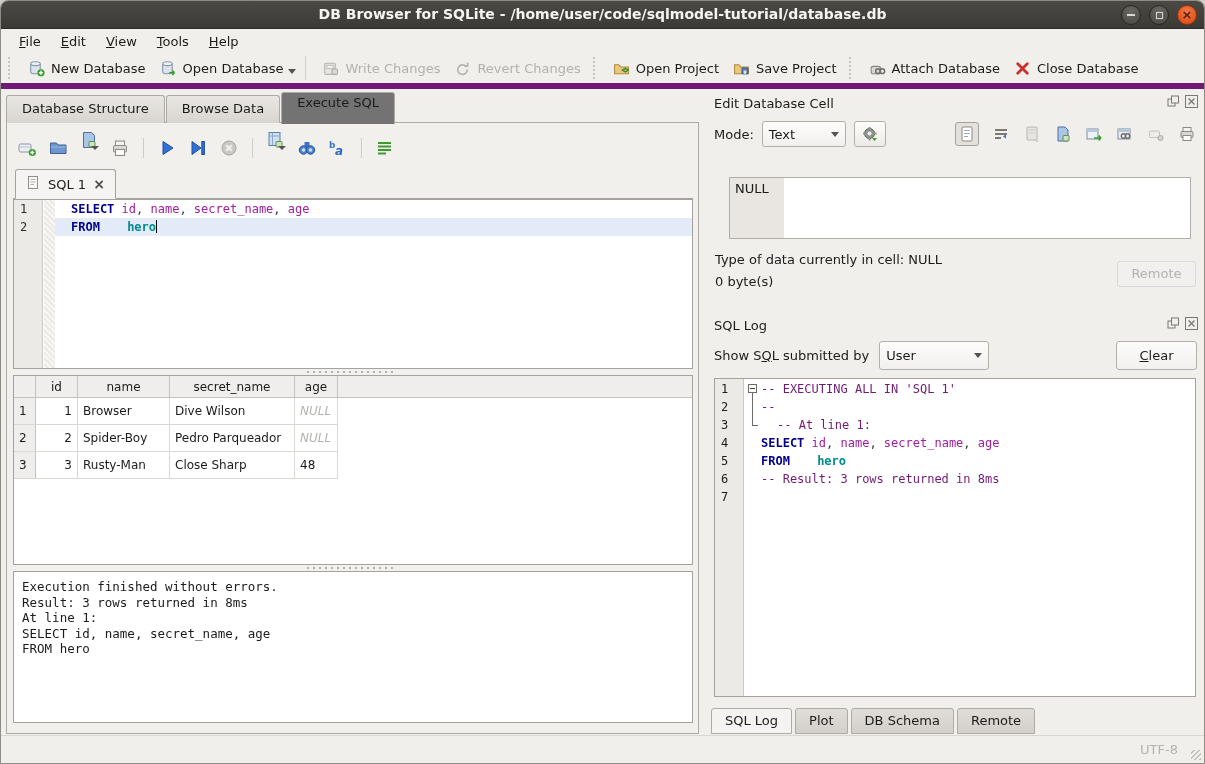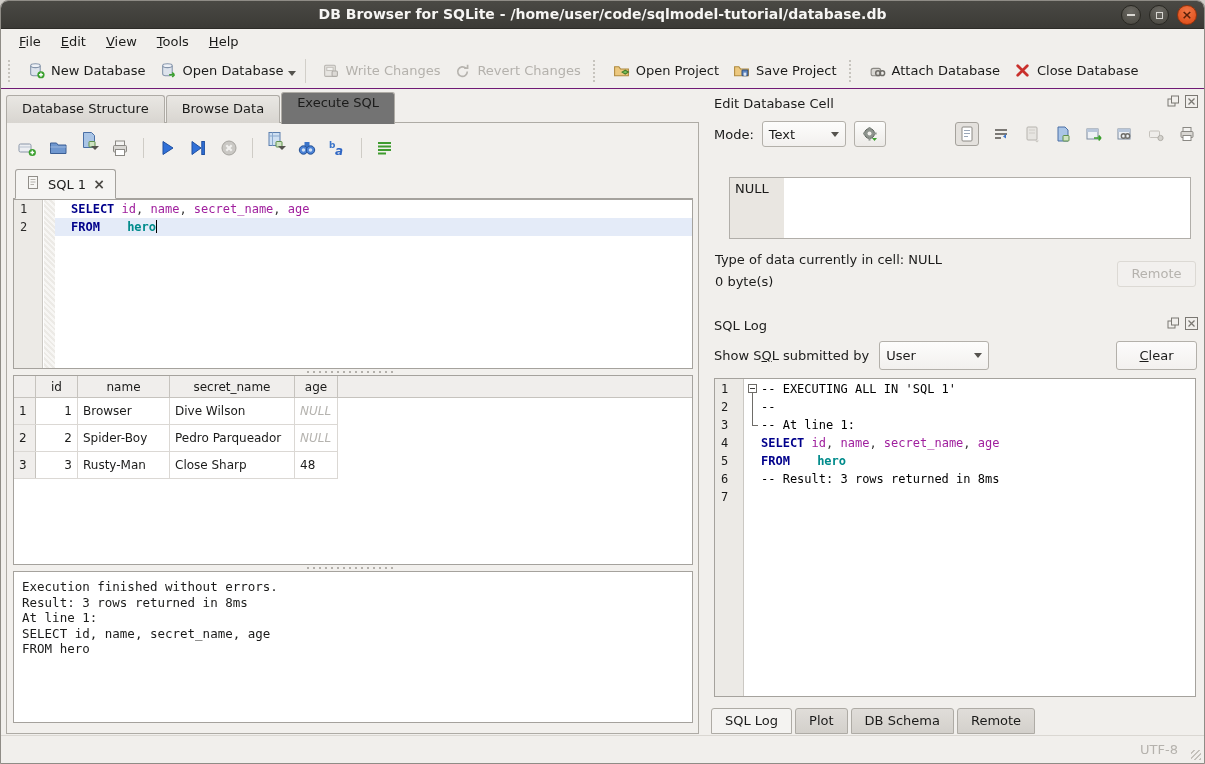--- a/index.html
+++ b/index.html
@@ -21,21 +21,21 @@
   .glyph-min { width:8px; height:2px; background:#d9d7d2; }
   .glyph-max { width:7px; height:7px; border:1.5px solid #d9d7d2; }
   .glyph-x { color:#5a2008; font-weight:bold; font-size:13px; line-height:1; margin-top:-1px; }
   
   .menubar { position:absolute; top:29px; left:0; right:0; height:23px;
     display:flex; align-items:center; padding-left:8px; background:#f1efec; }
   .menu-item { display:inline-block; padding:2px 10px; }
   .menu-item::first-letter { text-decoration:underline; }
   
   .toolbar { position:absolute; top:52px; left:0; right:0; height:36px;
-    display:flex; align-items:center; padding:0 2px; border-bottom:1px solid #701a75; background:#f1efec; }
+    display:flex; align-items:center; padding:0 2px; border-bottom:6px solid #701a75; background:#f1efec; }
   .tb-handle { width:6px; height:22px; border-left:2px dotted #c7c4be; margin:0 7px 0 5px; }
   .tb-sep { width:1px; height:24px; background:#d2cfc9; margin:0 9px; }
   .tb-btn { display:flex; align-items:center; gap:6px; padding:4px 7px; border-radius:3px; white-space:nowrap; }
   .tb-btn.disabled { color:#b4b1ac; }
   .caret-down { width:0; height:0; border:4px solid transparent; border-top:5px solid #55534e; margin:10px 0 0 -2px; }
   .ic16 { width:17px; height:17px; display:block; }
   .ic20 { width:20px; height:20px; display:block; }
   .ic18 { width:18px; height:18px; display:block; }
   
   .main-tabs { position:absolute; top:89px; left:5px; height:33px; display:flex; align-items:flex-end; z-index:3; }
@@ -56,21 +56,21 @@
     border:1px solid #a5a29d; font-family:"DejaVu Sans Mono","Liberation Mono",monospace; font-size:12px; overflow:hidden; }
   .ed-gutter { position:absolute; left:0; top:0; bottom:0; width:29px; background:#eceae6; border-right:1px solid #cbc8c3; }
   .ed-fold { position:absolute; left:30px; top:0; bottom:0; width:11px; background:repeating-linear-gradient(45deg,#f7f6f4 0 2px,#eceae6 2px 4px); }
   .ed-num { height:18px; line-height:18px; padding-left:6px; color:#2b2b2a; }
   .ed-line { position:absolute; left:41px; right:0; height:18px; line-height:18px; padding-left:16px; white-space:pre; }
   .ed-line.current { background:#e4ebf8; }
   .kw { color:#00008b; font-weight:bold; }
   .ident { color:#a0209e; }
   .punct { color:#3a3a3a; }
   .tbl { color:#008b8b; font-weight:bold;padding-left:20px; }
-  .comment { color:#000000; }
+  .comment { color:#701a75; }
   .caret { display:inline-block; width:1px; height:13px; background:#000; vertical-align:-2px; }
   .splitter { position:absolute; left:300px; width:90px; height:4px;
     background:repeating-linear-gradient(90deg,#b3b0ab 0 2px,transparent 2px 6px); background-size:90px 2px; background-repeat:no-repeat; background-position:center; }
   
   .results-box { position:absolute; left:6px; top:252px; width:680px; height:190px; background:#fff;
     border:1px solid #a5a29d; font-size:12px; overflow:hidden; }
   .rt-header { display:flex; height:22px; background:#f0eeec; border-bottom:1px solid #c6c3be; }
   .rt-h { display:flex; align-items:center; justify-content:center; border-right:1px solid #c6c3be; }
   .rt-row { display:flex; height:27px; border-bottom:1px solid #dbd8d4; width:324px; }
   .rt-c { display:flex; align-items:center; padding:0 5px; border-right:1px solid #dbd8d4; overflow:hidden; white-space:nowrap; }
@@ -519,21 +519,21 @@
         <div class="log-num">1</div>
         <div class="log-num">2</div>
         <div class="log-num">3</div>
         <div class="log-num">4</div>
         <div class="log-num">5</div>
         <div class="log-num">6</div>
         <div class="log-num">7</div>
       </div>
       <div class="log-line" style="top:1px;"><span class="fold-col"><span class="fold-box"></span><span style="position:absolute;left:7px;top:13px;bottom:-1px;width:1px;background:#6e6c68;"></span></span><span class="comment">-- EXECUTING ALL IN 'SQL 1'</span></div>
       <div class="log-line" style="top:19px;"><span class="fold-col"><span class="fold-line"></span></span><span class="comment">--</span></div>
-      <div class="log-line" style="top:37px;"><span class="fold-col"><span class="fold-end-v"></span><span class="fold-end-h"></span></span><span class="comment">-- At line 1:</span></div>
+      <div class="log-line" style="top:37px;gap:16px;"><span class="fold-col"><span class="fold-end-v"></span><span class="fold-end-h"></span></span><span class="comment">-- At line 1:</span></div>
       <div class="log-line" style="top:55px;"><span class="fold-col"></span><span class="kw">SELECT</span><span class="ident"> id</span><span class="punct">,</span><span class="ident"> name</span><span class="punct">,</span><span class="ident"> secret_name</span><span class="punct">,</span><span class="ident"> age</span></div>
       <div class="log-line" style="top:73px;"><span class="fold-col"></span><span class="kw">FROM</span><span class="tbl"> hero</span></div>
       <div class="log-line" style="top:91px;"><span class="fold-col"></span><span class="comment">-- Result: 3 rows returned in 8ms</span></div>
       <div class="log-line" style="top:109px;"><span class="fold-col"></span></div>
     </div>
 
     <div class="bottom-tabs">
       <div class="btab active">SQL Log</div>
       <div class="btab">Plot</div>
       <div class="btab">DB Schema</div>

